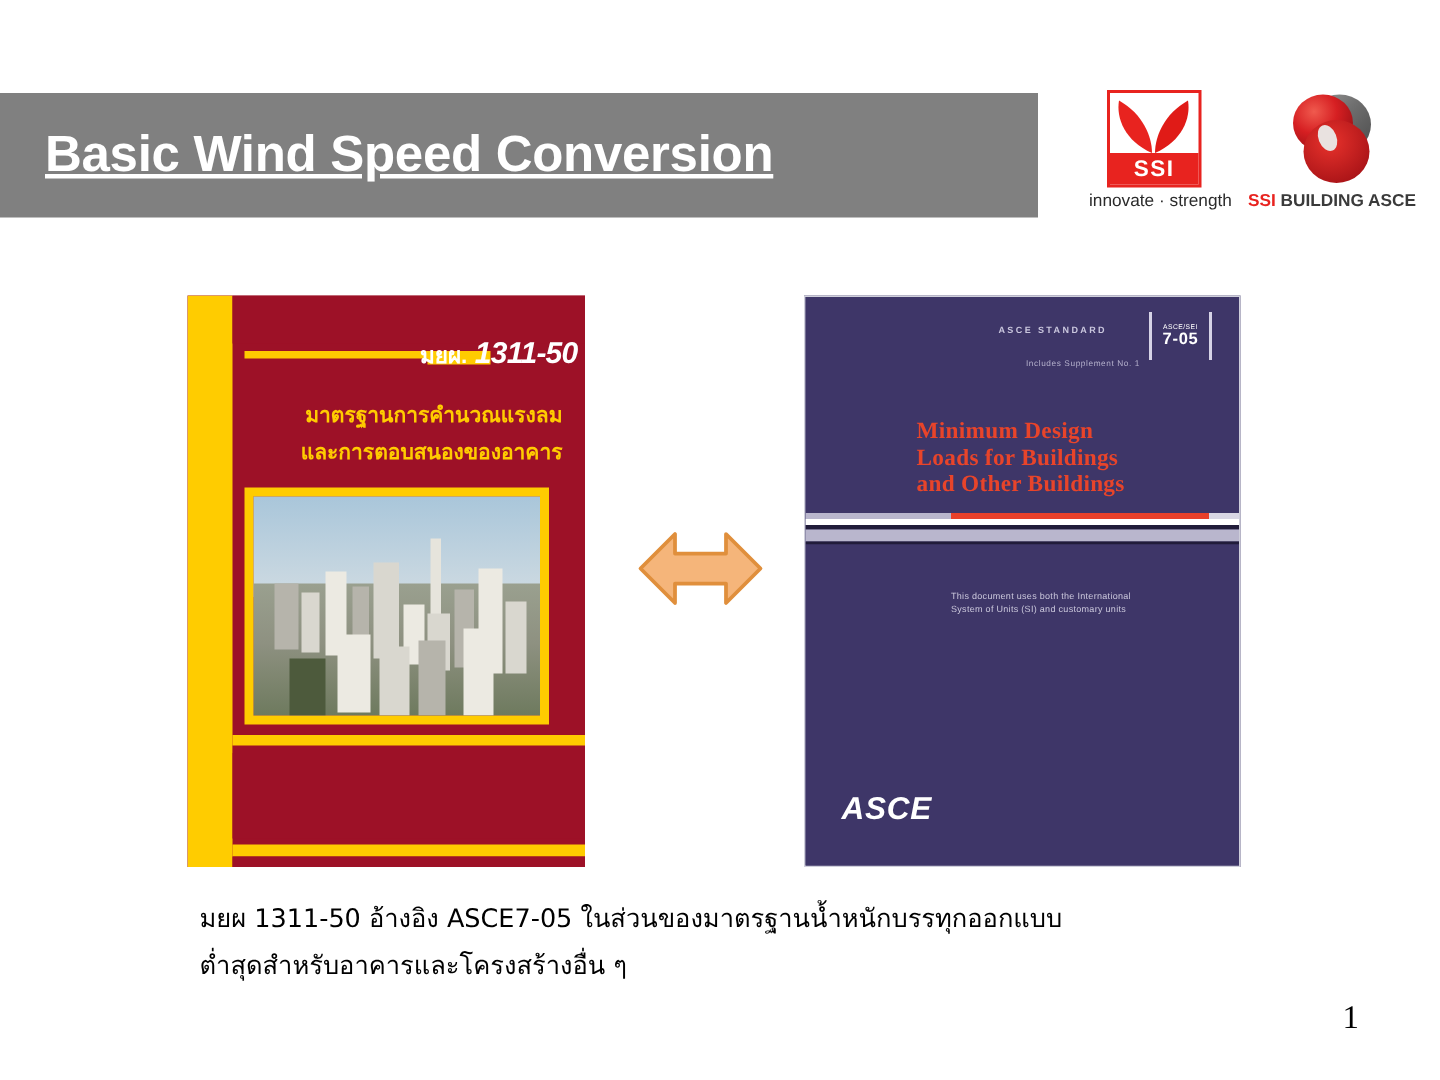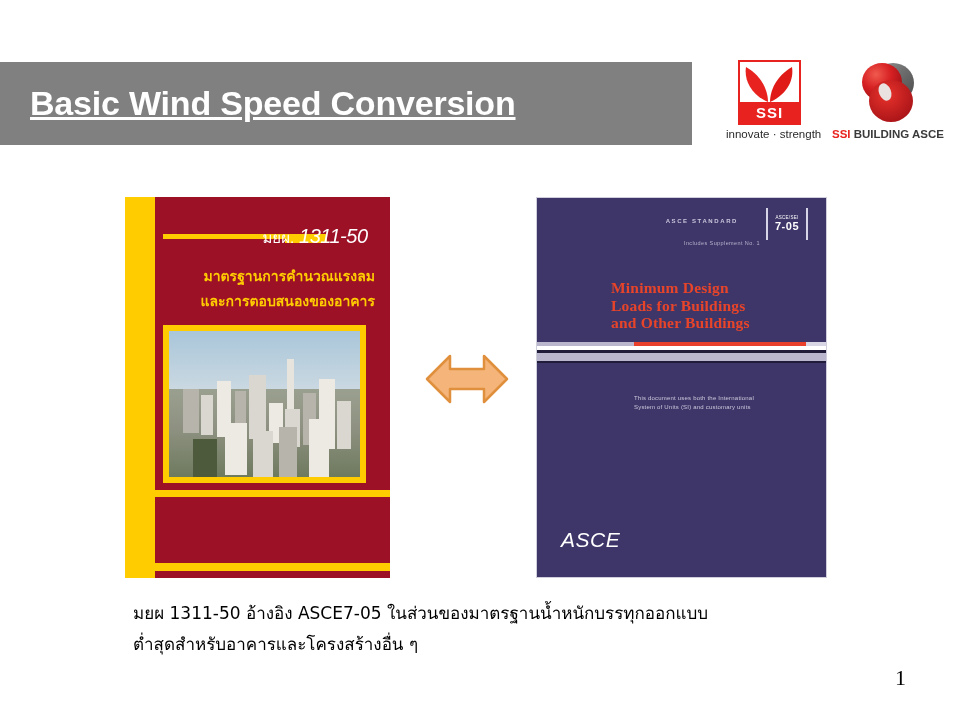--- a/index.html
+++ b/index.html
@@ -60,21 +60,21 @@
   .book-thai{
     position:absolute;left:125px;top:197px;width:265px;height:381px;
     background:#9d1127;overflow:hidden;
   }
   .bt-yellowstrip{position:absolute;left:0;top:0;width:30px;height:381px;background:#ffcc00;}
   .bt-topbar{position:absolute;left:30px;top:0;width:235px;height:32px;background:#9d1127;}
   .bt-rule{position:absolute;left:38px;top:37px;width:140px;height:5px;background:#ffcc00;}
   .bt-rule2{position:absolute;left:160px;top:37px;width:42px;height:9px;background:#ffcc00;}
   .bt-code{
     position:absolute;left:120px;top:28px;width:140px;
-    text-align:center;color:#ffffff;font-weight:normal;
+    text-align:right;color:#ffffff;font-weight:bold;
     font-size:15px;white-space:nowrap;
   }
   .bt-code .num{
     font-size:20px;font-style:italic;letter-spacing:-0.5px;
     margin-left:5px;
   }
   .bt-line1,.bt-line2{
     position:absolute;color:#ffcc00;font-weight:bold;font-size:14px;
     white-space:nowrap;text-align:right;width:215px;left:35px;font-family:Liberation Serif, serif;
   }
@@ -136,21 +136,21 @@
   .ba-gap1{position:absolute;left:0;top:148px;width:291px;height:4px;background:#ffffff;}
   .ba-blk{position:absolute;left:0;top:152px;width:291px;height:3px;background:#211c3a;}
   .ba-lav{position:absolute;left:0;top:155px;width:291px;height:8px;background:#b9b6cd;}
   .ba-blk2{position:absolute;left:0;top:163px;width:291px;height:2px;background:#211c3a;}
   .ba-bottom{position:absolute;left:0;top:165px;width:291px;height:216px;background:#3e3668;}
   .ba-note{
     position:absolute;left:97px;top:196px;width:130px;
     color:#cbc8dc;font-size:6px;line-height:8.5px;letter-spacing:0.2px;
   }
   .ba-asce{
-    position:absolute;left:24px;top:330px;color:#ffffff;font-weight:normal;
+    position:absolute;left:24px;top:330px;color:#ffffff;font-weight:bold;
     font-style:italic;font-size:21px;letter-spacing:0.5px;
   }
   .ba-sei{position:absolute;right:20px;top:322px;width:70px;height:40px;text-align:center;}
   .ba-sei-t{color:#ffffff;font-weight:bold;font-style:italic;font-size:15px;letter-spacing:0.5px;}
   .ba-sei-arc{width:70px;height:17px;}
 
   
   .caption{
     position:absolute;left:133px;top:598px;width:740px;
     font-family:"DejaVu Sans","Liberation Sans",sans-serif;

